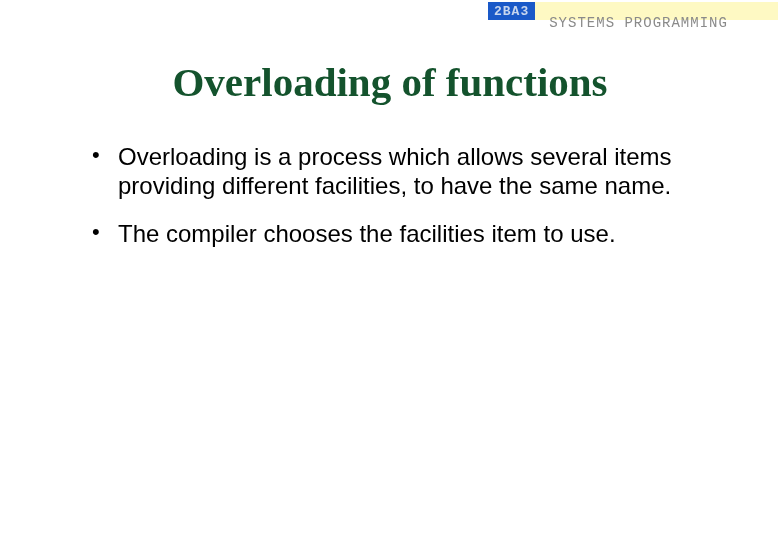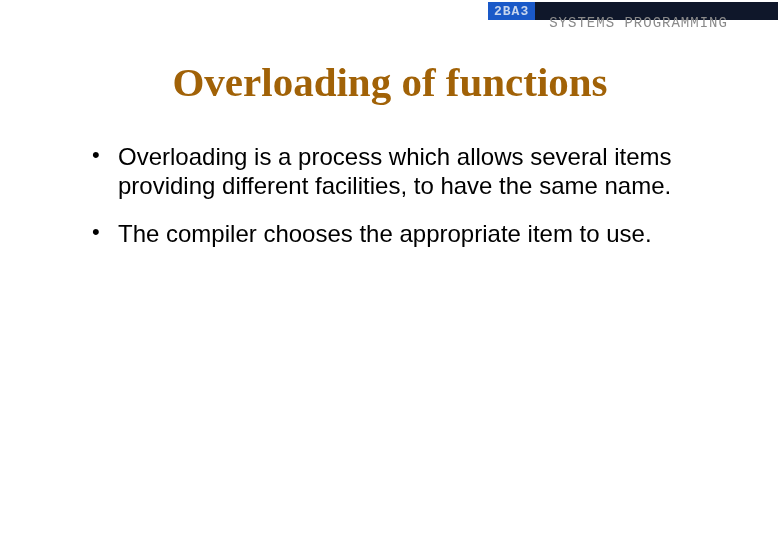--- a/index.html
+++ b/index.html
@@ -10,21 +10,21 @@
     background: #ffffff;
     font-family: Arial, Helvetica, sans-serif;
     overflow: hidden;
   }
   .header-bar {
     position: absolute;
     top: 2px;
     right: 2px;
     width: 290px;
     height: 18px;
-    background: #0f172a;
+    background: #fef9c3;
     display: flex;
     align-items: center;
     box-sizing: border-box;
   }
   .header-code {
     background: #1a59c8;
     color: #c8d6ee;
     font-family: "Courier New", monospace;
     font-weight: bold;
     font-size: 13px;
@@ -47,21 +47,21 @@
   .slide {
     position: absolute;
     top: 0;
     left: 0;
     width: 780px;
     box-sizing: border-box;
     padding: 58px 48px 0 48px;
   }
   h1.title {
     text-align: center;
-    color: #a16207;
+    color: #14532d;
     font-size: 41px;
     font-weight: bold;
     margin: 0 0 36px 0;
     font-family: "Times New Roman", Times, serif;
   }
   ul.bullets {
     list-style: none;
     margin: 0;
     padding: 0 0 0 20px;
   }
@@ -89,15 +89,15 @@
 
 <div class="header-bar">
   <span class="header-code">2BA3</span>
   <span class="header-text">SYSTEMS PROGRAMMING</span>
 </div>
 
 <div class="slide">
   <h1 class="title">Overloading of functions</h1>
   <ul class="bullets">
     <li><span>Overloading is a process which allows several items providing different facilities, to have the same name.</span></li>
-    <li><span>The compiler chooses the appropriate item to use.</span></li>
+    <li><span>The compiler chooses the facilities item to use.</span></li>
   </ul>
 </div>
 
 </body></html>

